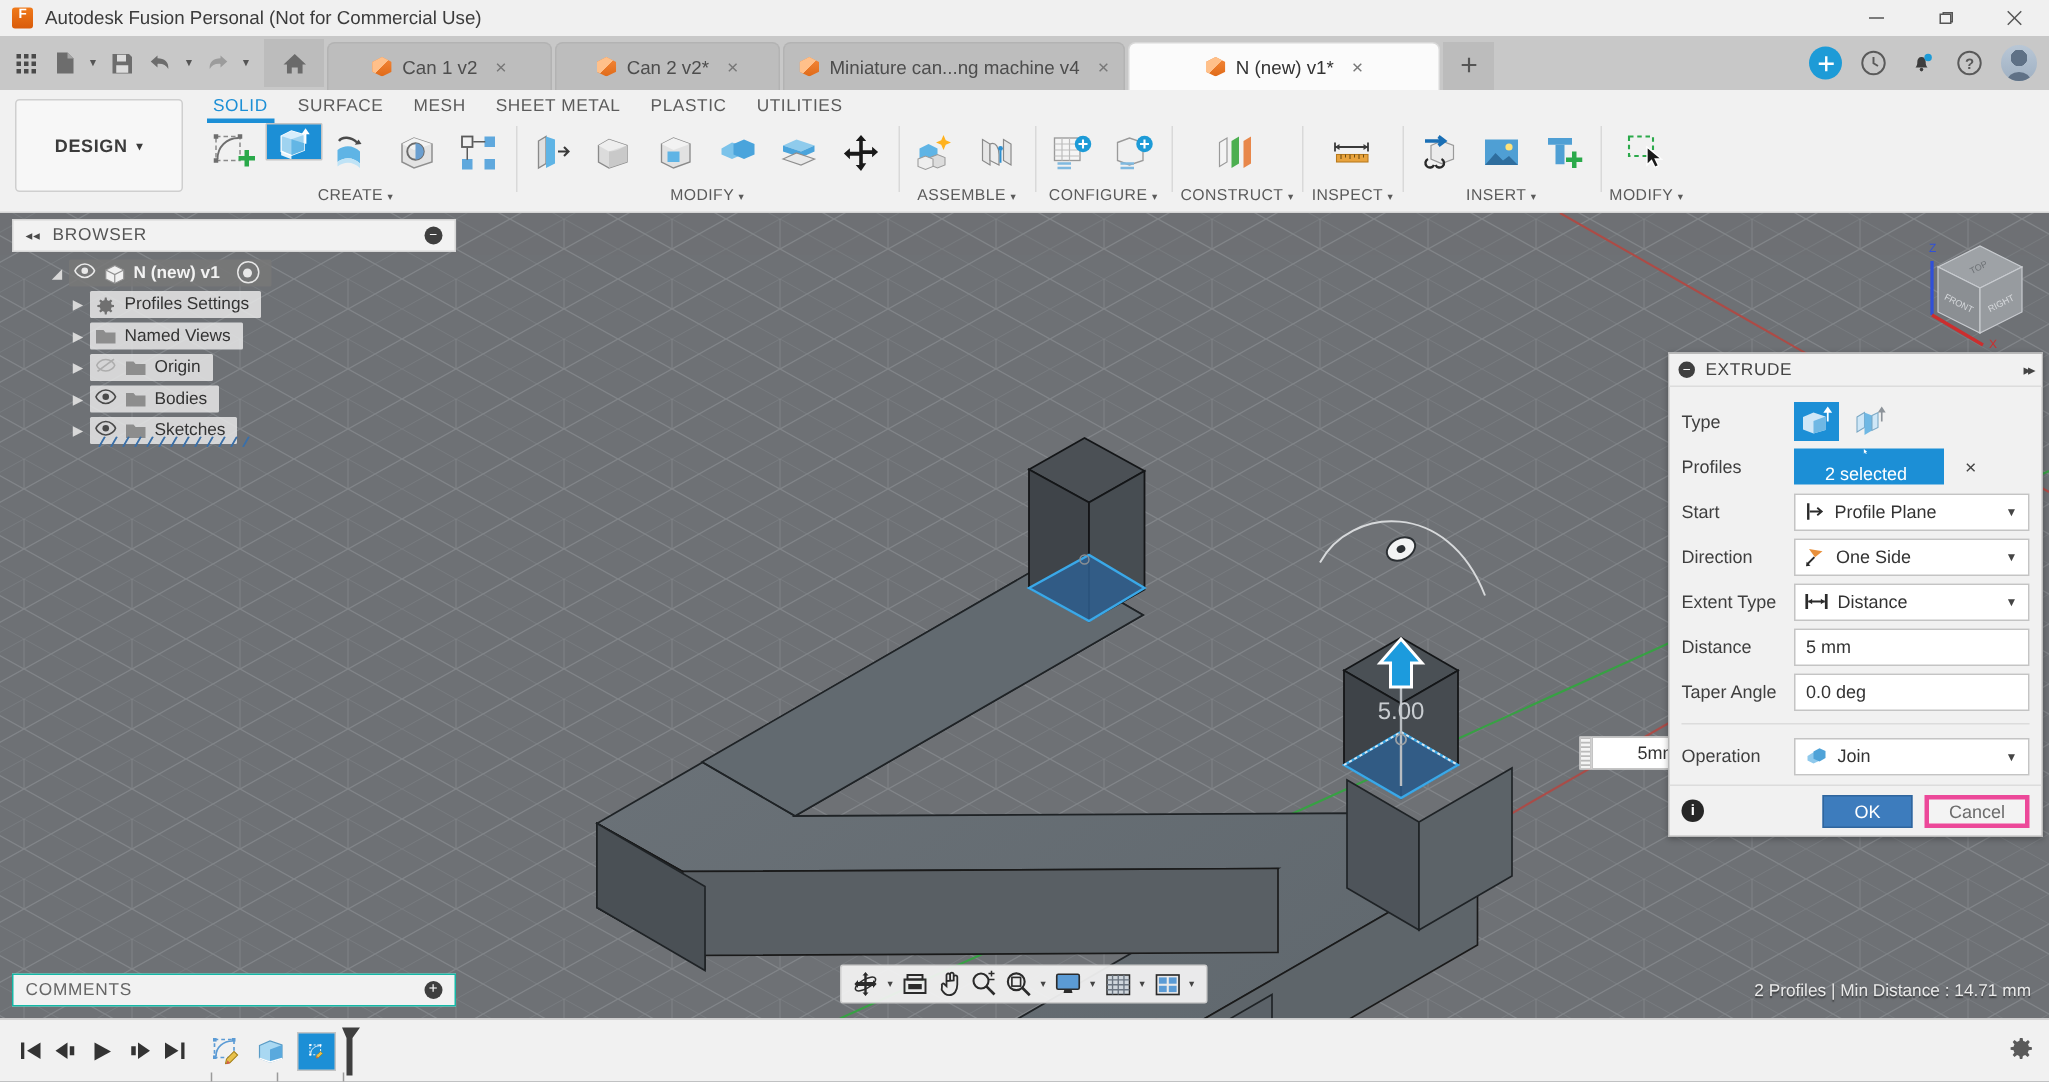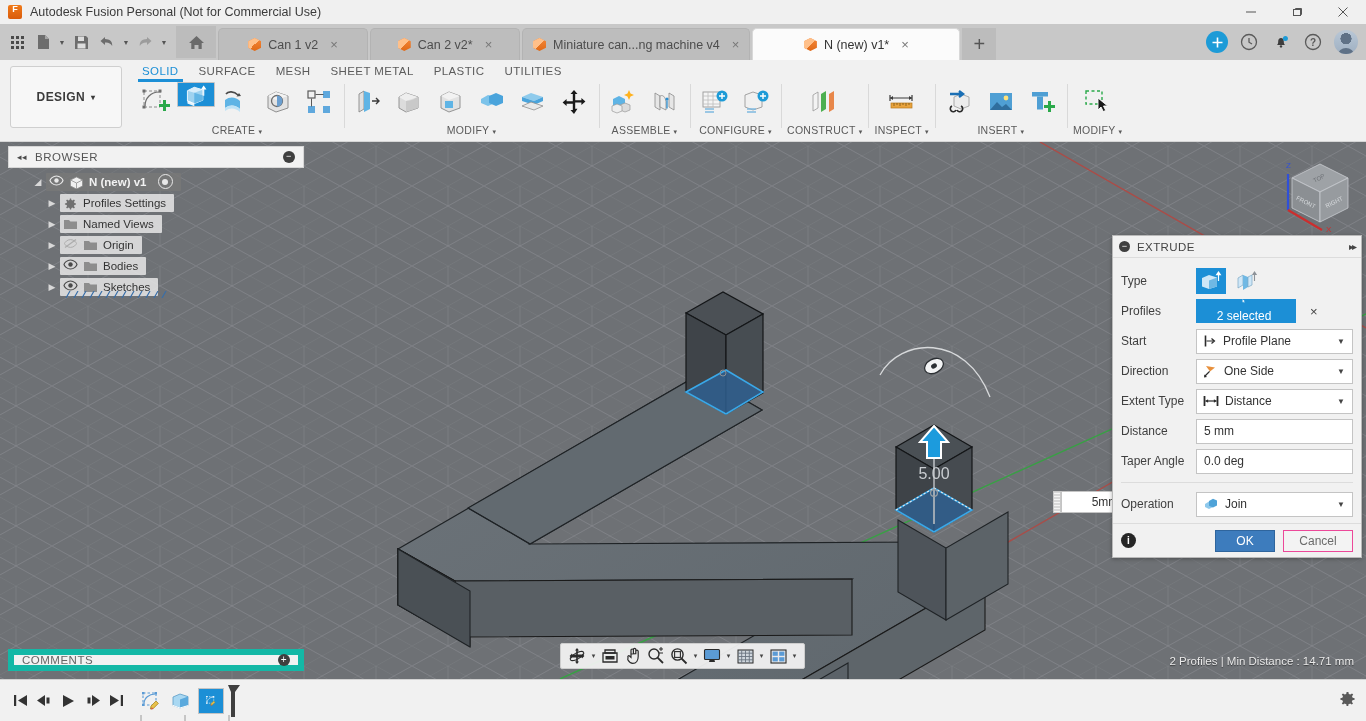--- a/index.html
+++ b/index.html
@@ -151,21 +151,21 @@
   .brow .lbl { white-space:nowrap; }
   .radio {
     width:15px;height:15px;border-radius:50%;border:1.6px solid #e8e8e8;
     display:flex;align-items:center;justify-content:center;margin-left:6px;
   }
   .radio i { width:6px;height:6px;border-radius:50%;background:#e8e8e8;display:block;}
 
   
   .comments {
     position:absolute; left:8px; bottom:8px; width:296px; height:22px;
-    background:#f2f2f2; border:6px solid #14b8a6;
+    background:#f2f2f2; border:1px solid #14b8a6;
     display:flex; align-items:center; padding:0 8px; color:#666; font-size:11.5px; letter-spacing:.5px;
   }
   .comments .plus {
     margin-left:auto; width:12px;height:12px;border-radius:50%;
     background:#3f3f3f;color:#fff;font-size:10px;line-height:11px;text-align:center;
   }
 
   
   .viewtools {
     position:absolute; left:560px; bottom:10px; height:26px;
@@ -214,21 +214,21 @@
   }
   .divline { height:1px; background:#dcdcdc; margin:6px 0; }
   .exfoot {
     border-top:1px solid #dcdcdc; height:34px; display:flex; align-items:center;
     padding:0 8px; gap:8px;
   }
   .infoic { width:15px;height:15px;border-radius:50%;background:#262626;color:#fff;
             font-size:10px;font-weight:bold;line-height:15px;text-align:center;}
   .okbtn { margin-left:auto; width:60px;height:22px;background:#3d7cbd;color:#fff;
            border:1px solid #2f659d; display:flex;align-items:center;justify-content:center;font-size:12px;}
-  .cancelbtn { width:70px;height:22px;background:#f3f3f3;color:#6b6b6b;border:1px solid #ec4899;
+  .cancelbtn { width:70px;height:22px;background:#f3f3f3;color:#6b6b6b;border:3px solid #ec4899;
            display:flex;align-items:center;justify-content:center;font-size:12px;}
 
   
   .floatin {
     position:absolute; left:1053px; top:349px; display:flex; align-items:center;
   }
   .grip { width:8px;height:22px;background:#f4f4f4;border:1px solid #c8c8c8;
           background-image:repeating-linear-gradient(to bottom,#bbb 0 1px,transparent 1px 3px);
           background-size:100% 3px; background-position:center; background-repeat:repeat-y;}
   .floatin input {

